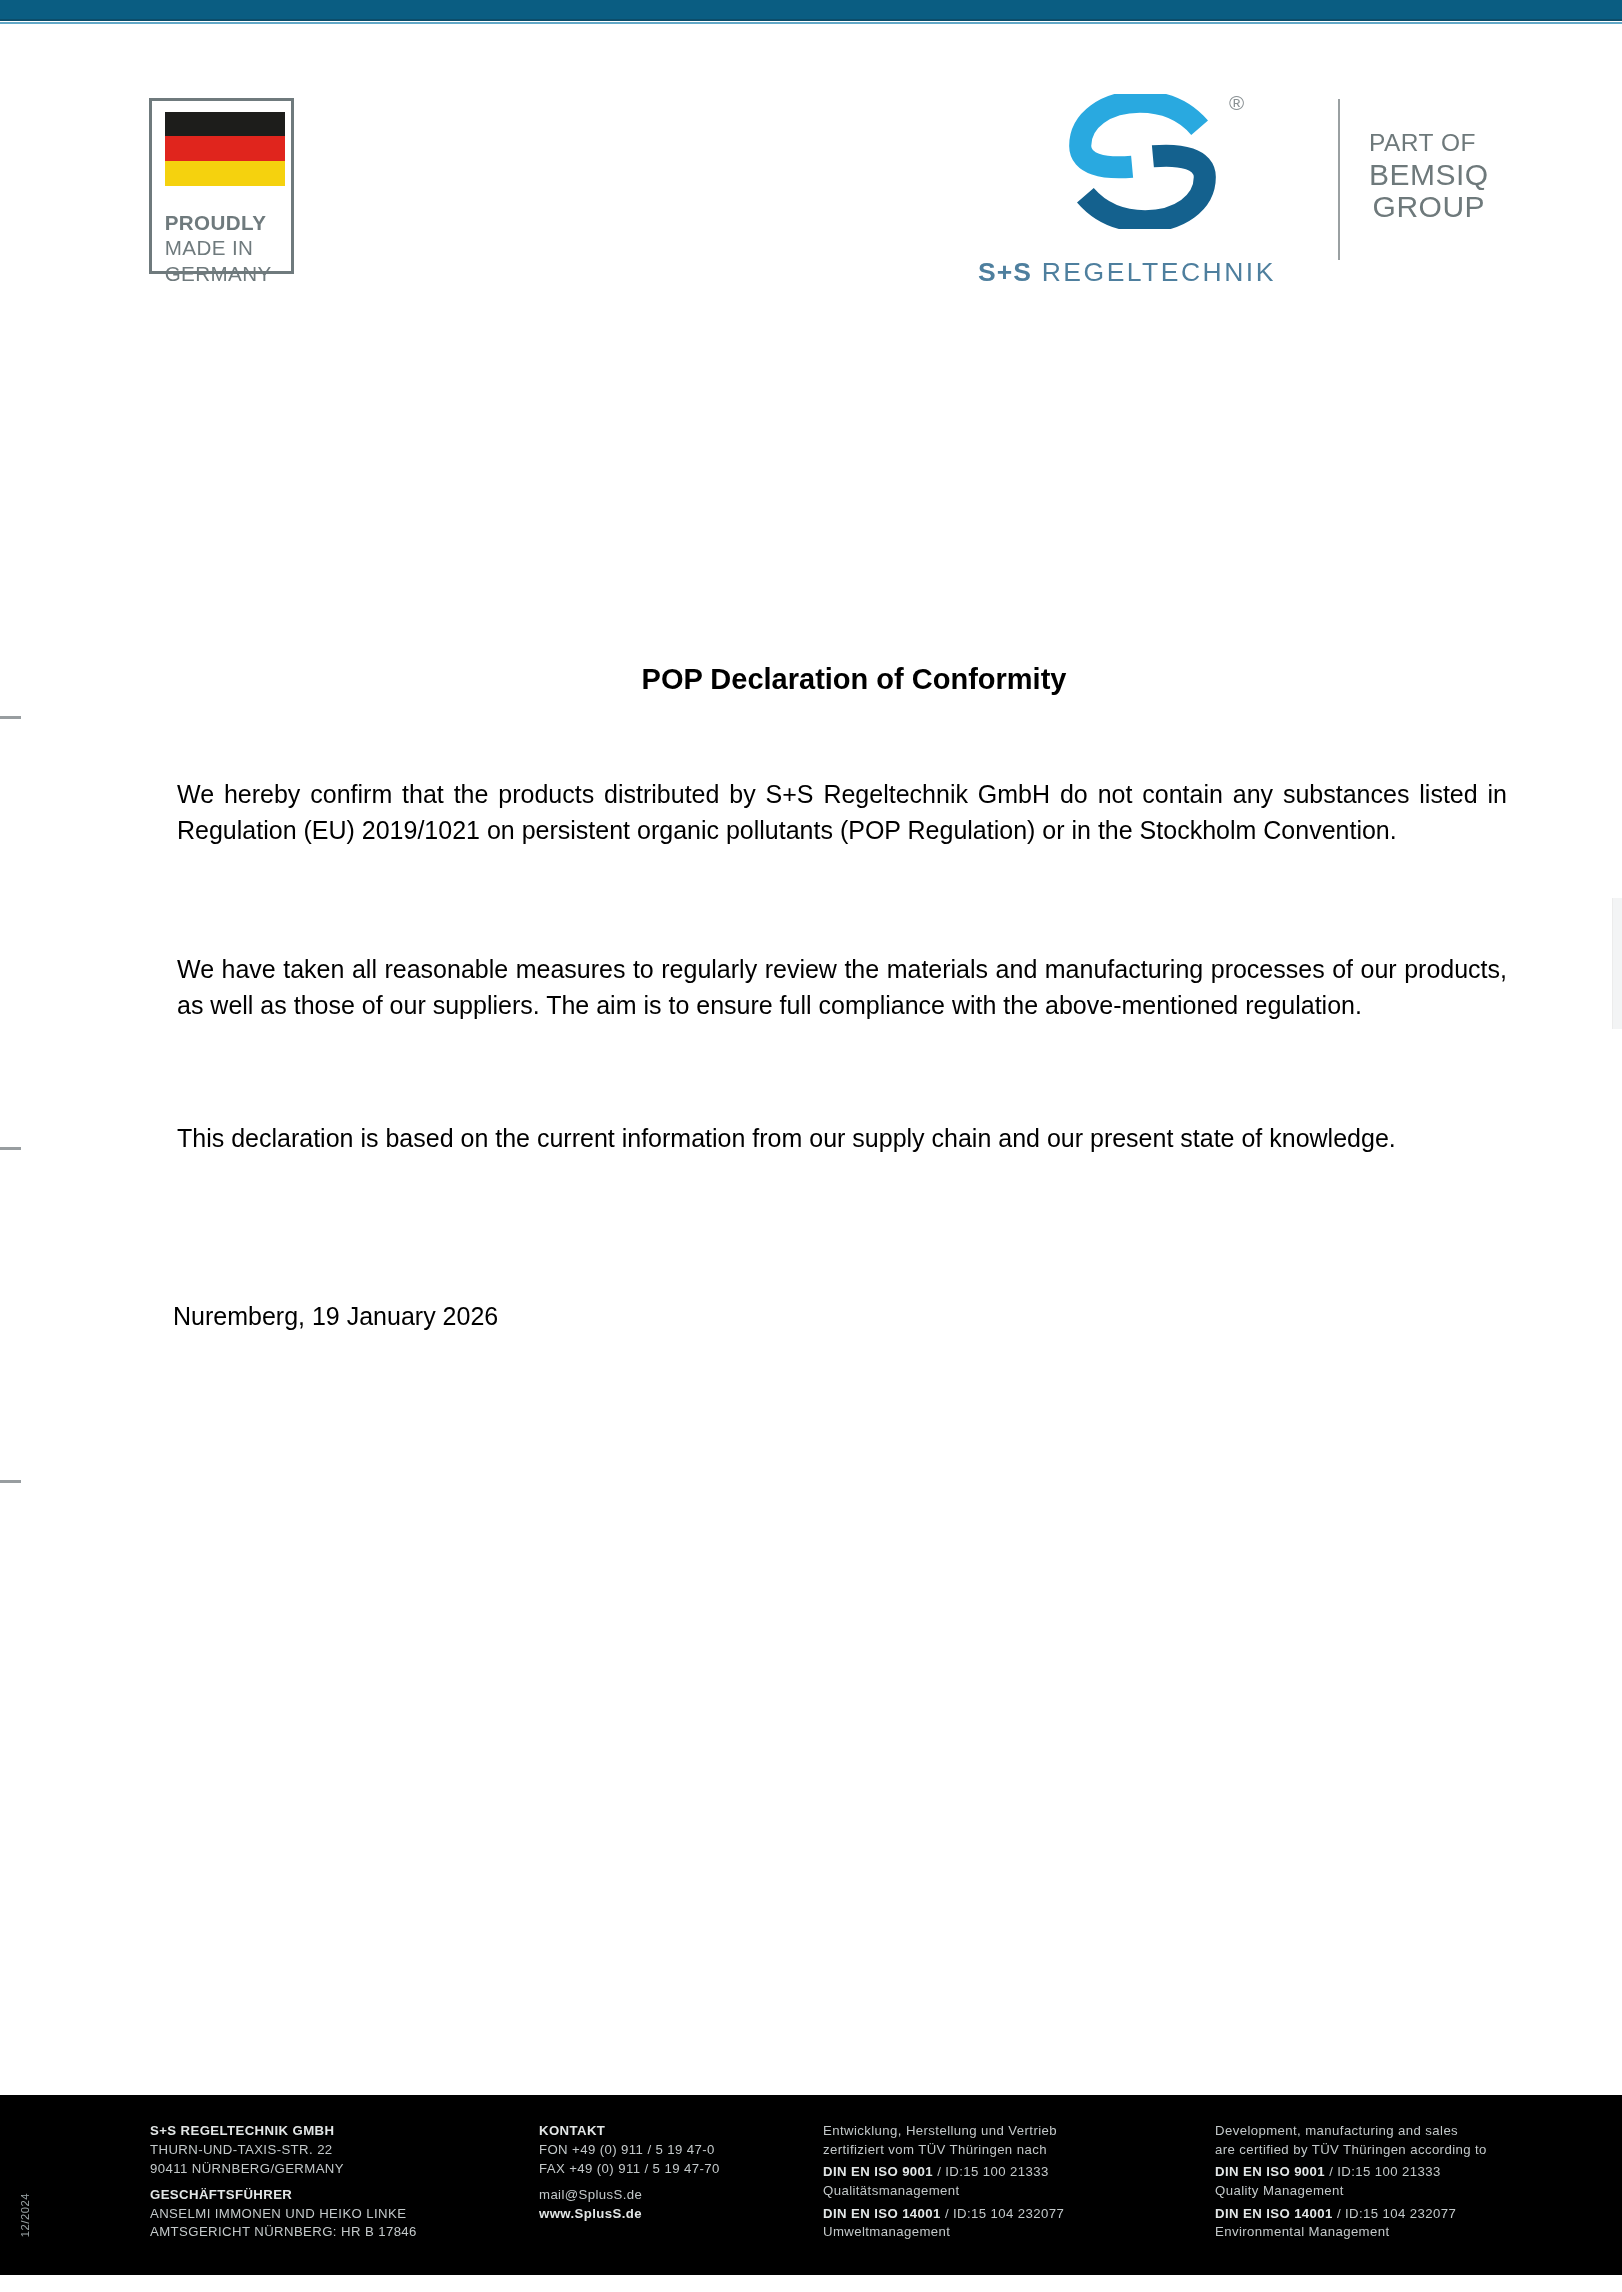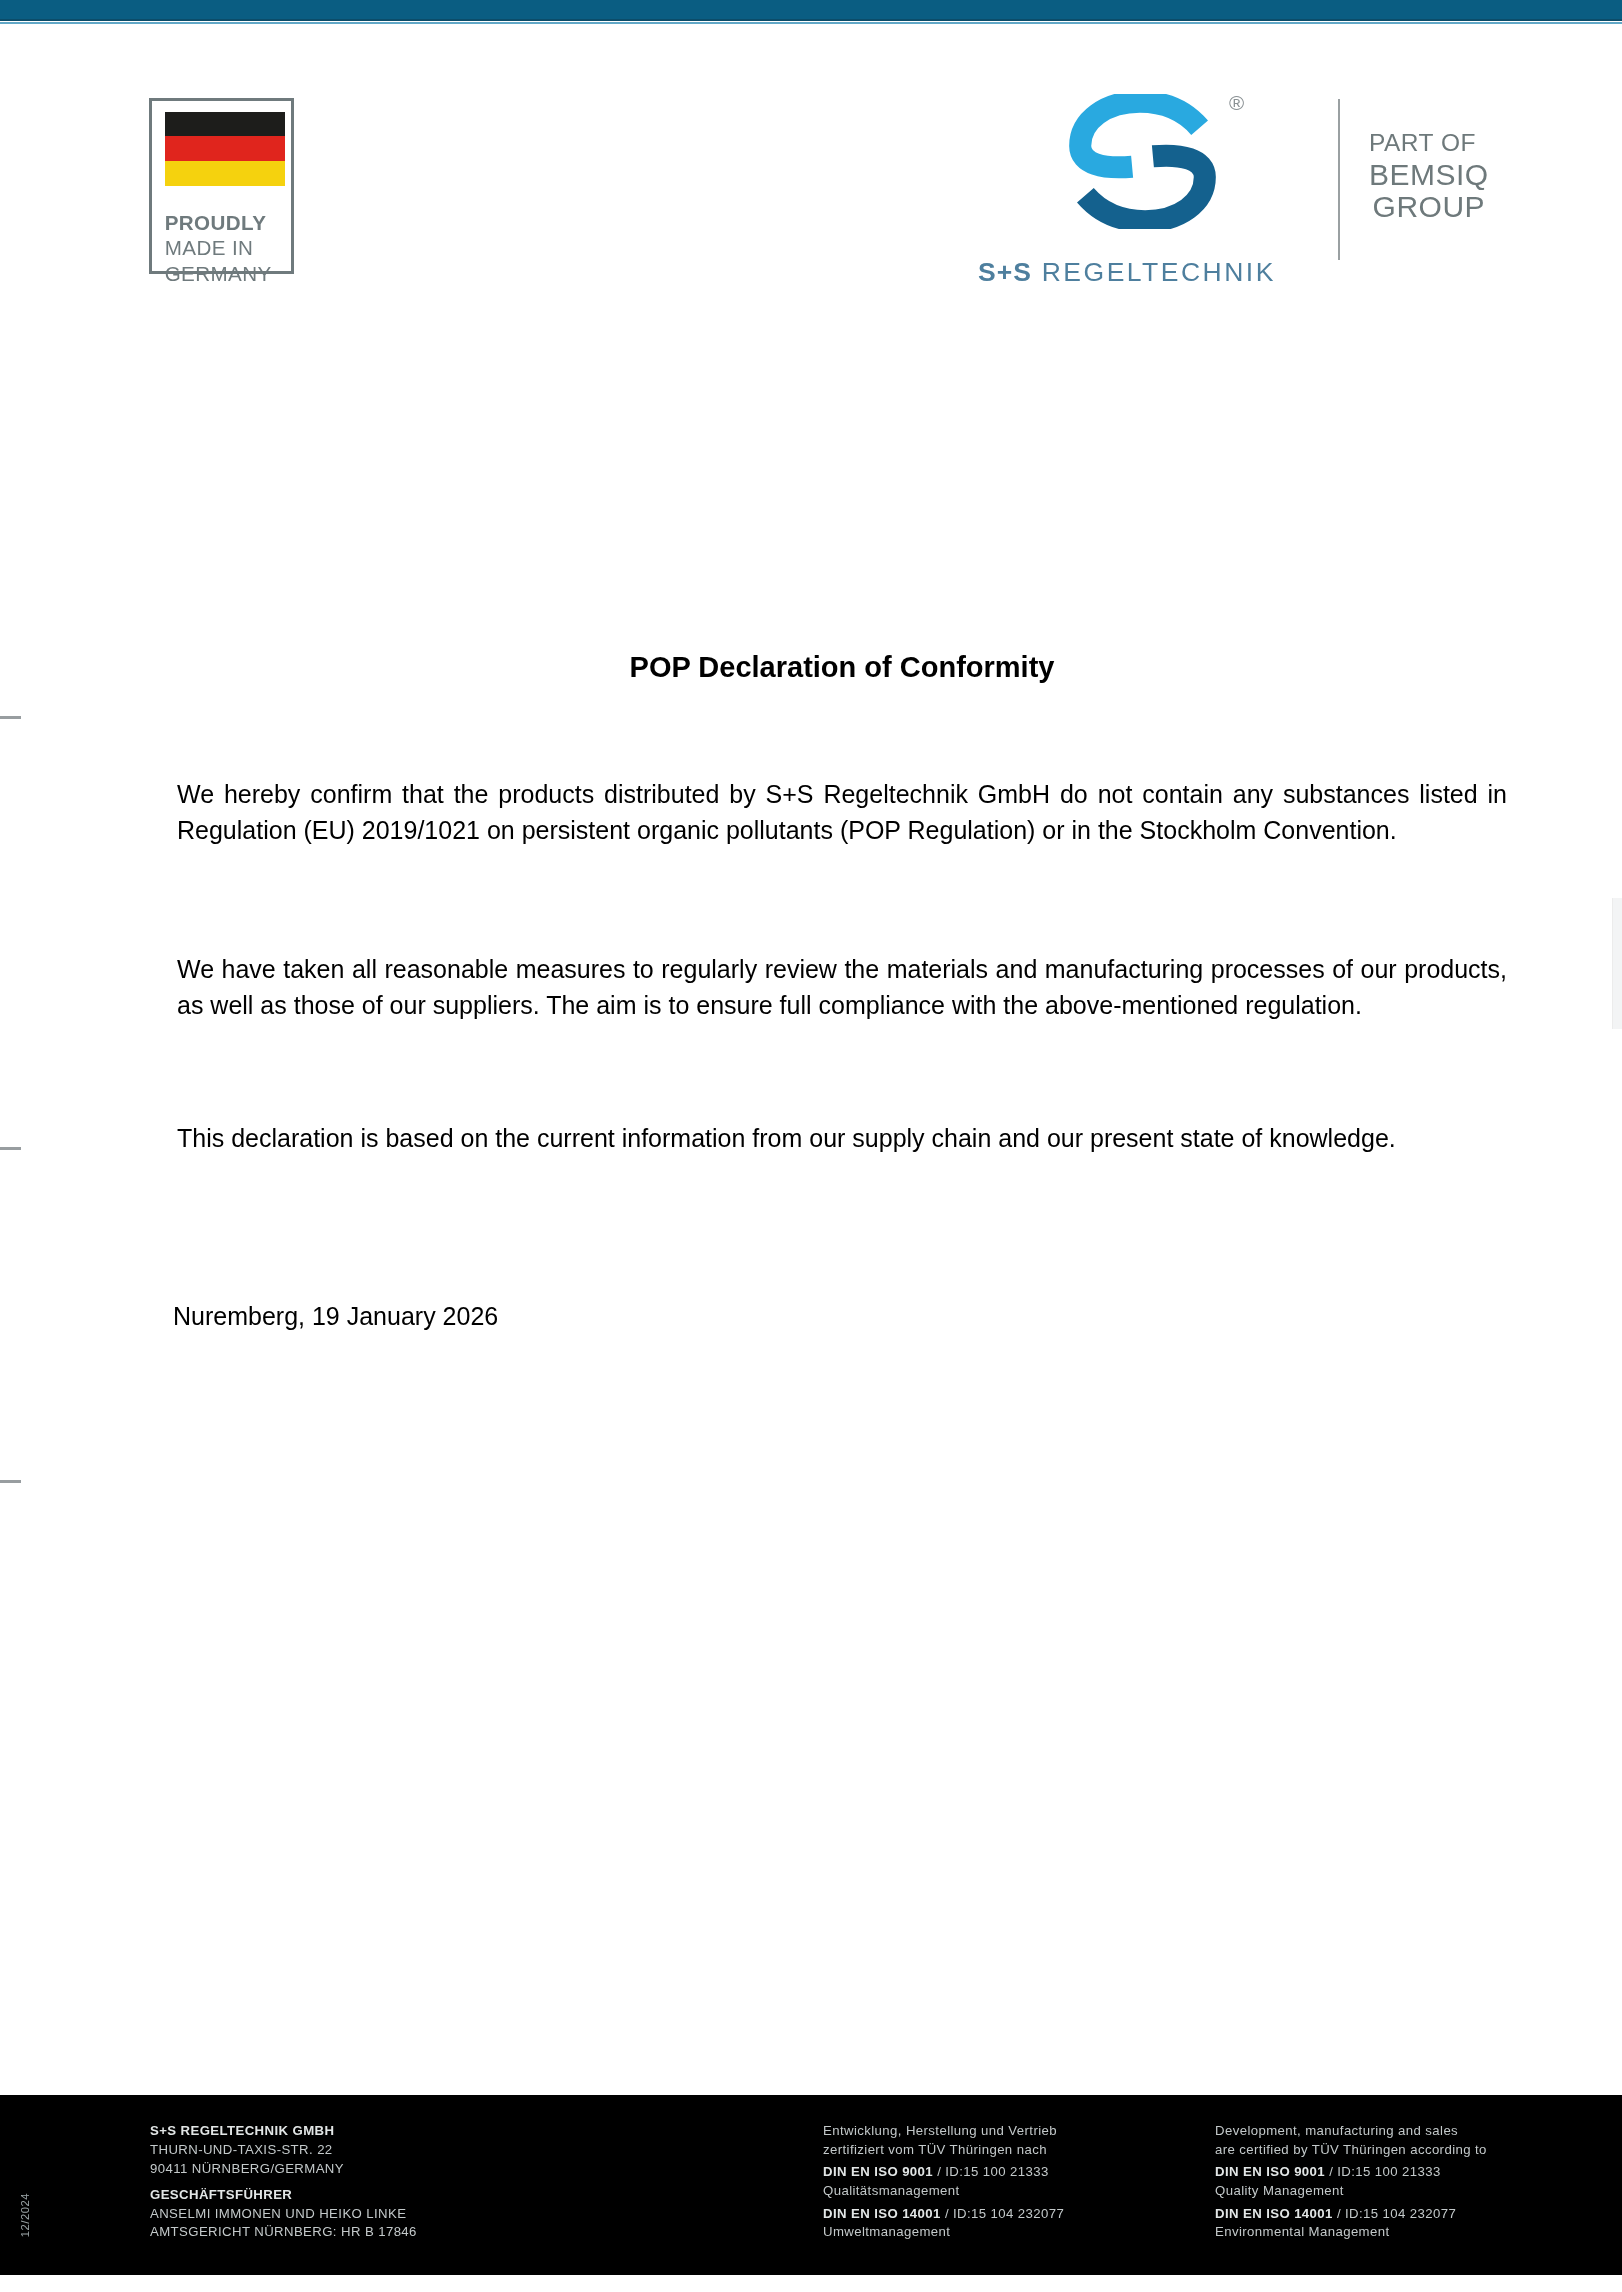--- a/index.html
+++ b/index.html
@@ -36,21 +36,21 @@
     font-size:26.5px;color:#4e7f9e;letter-spacing:2.5px;white-space:nowrap;
   }
   .wordmark .bold{font-weight:700;letter-spacing:1px;}
   .logo-divider{position:absolute;left:1338px;top:99px;width:2px;height:161px;background:#9aa0a2;}
   .part-of{position:absolute;left:1369px;top:127px;color:#6e797b;line-height:32px;letter-spacing:0.5px;}
   .part-of .small{font-size:24.5px;display:block;}
   .part-of .big{font-size:30px;display:block;text-align:center;}
 
   
   .doc-title{
-    position:absolute;left:173px;top:647px;width:1330px;margin:4px;
+    position:absolute;left:173px;top:647px;width:1330px;margin:16px;
     text-align:center;font-size:29px;font-weight:700;color:#000;
   }
   .para{
     position:absolute;left:173px;width:1330px;margin:4px;
     font-size:25px;line-height:36px;color:#000;
     text-align:justify;
   }
   .p1{top:772px;}
   .p2{top:947px;}
   .p3{top:1116px;}
@@ -145,20 +145,28 @@
     <div class="col c1">
       <div class="bold">S+S REGELTECHNIK GMBH</div>
       <div>THURN-UND-TAXIS-STR. 22</div>
       <div>90411 NÜRNBERG/GERMANY</div>
       <div class="gap"></div>
       <div class="bold">GESCHÄFTSFÜHRER</div>
       <div>ANSELMI IMMONEN UND HEIKO LINKE</div>
       <div>AMTSGERICHT NÜRNBERG: HR B 17846</div>
     </div>
 
+    <div class="col c2">
+      <div class="bold">KONTAKT</div>
+      <div>FON  +49 (0) 911 / 5 19 47-0</div>
+      <div>FAX  +49 (0) 911 / 5 19 47-70</div>
+      <div class="gap"></div>
+      <div>mail@SplusS.de</div>
+      <div class="bold">www.SplusS.de</div>
+    </div>
 
     <div class="col c3">
       <div>Entwicklung, Herstellung und Vertrieb</div>
       <div>zertifiziert vom TÜV Thüringen nach</div>
       <div class="iso-gap"></div>
       <div><span class="bold">DIN EN ISO 9001</span><span> / ID:15 100 21333</span></div>
       <div>Qualitätsmanagement</div>
       <div class="iso-gap"></div>
       <div><span class="bold">DIN EN ISO 14001</span><span> / ID:15 104 232077</span></div>
       <div>Umweltmanagement</div>

